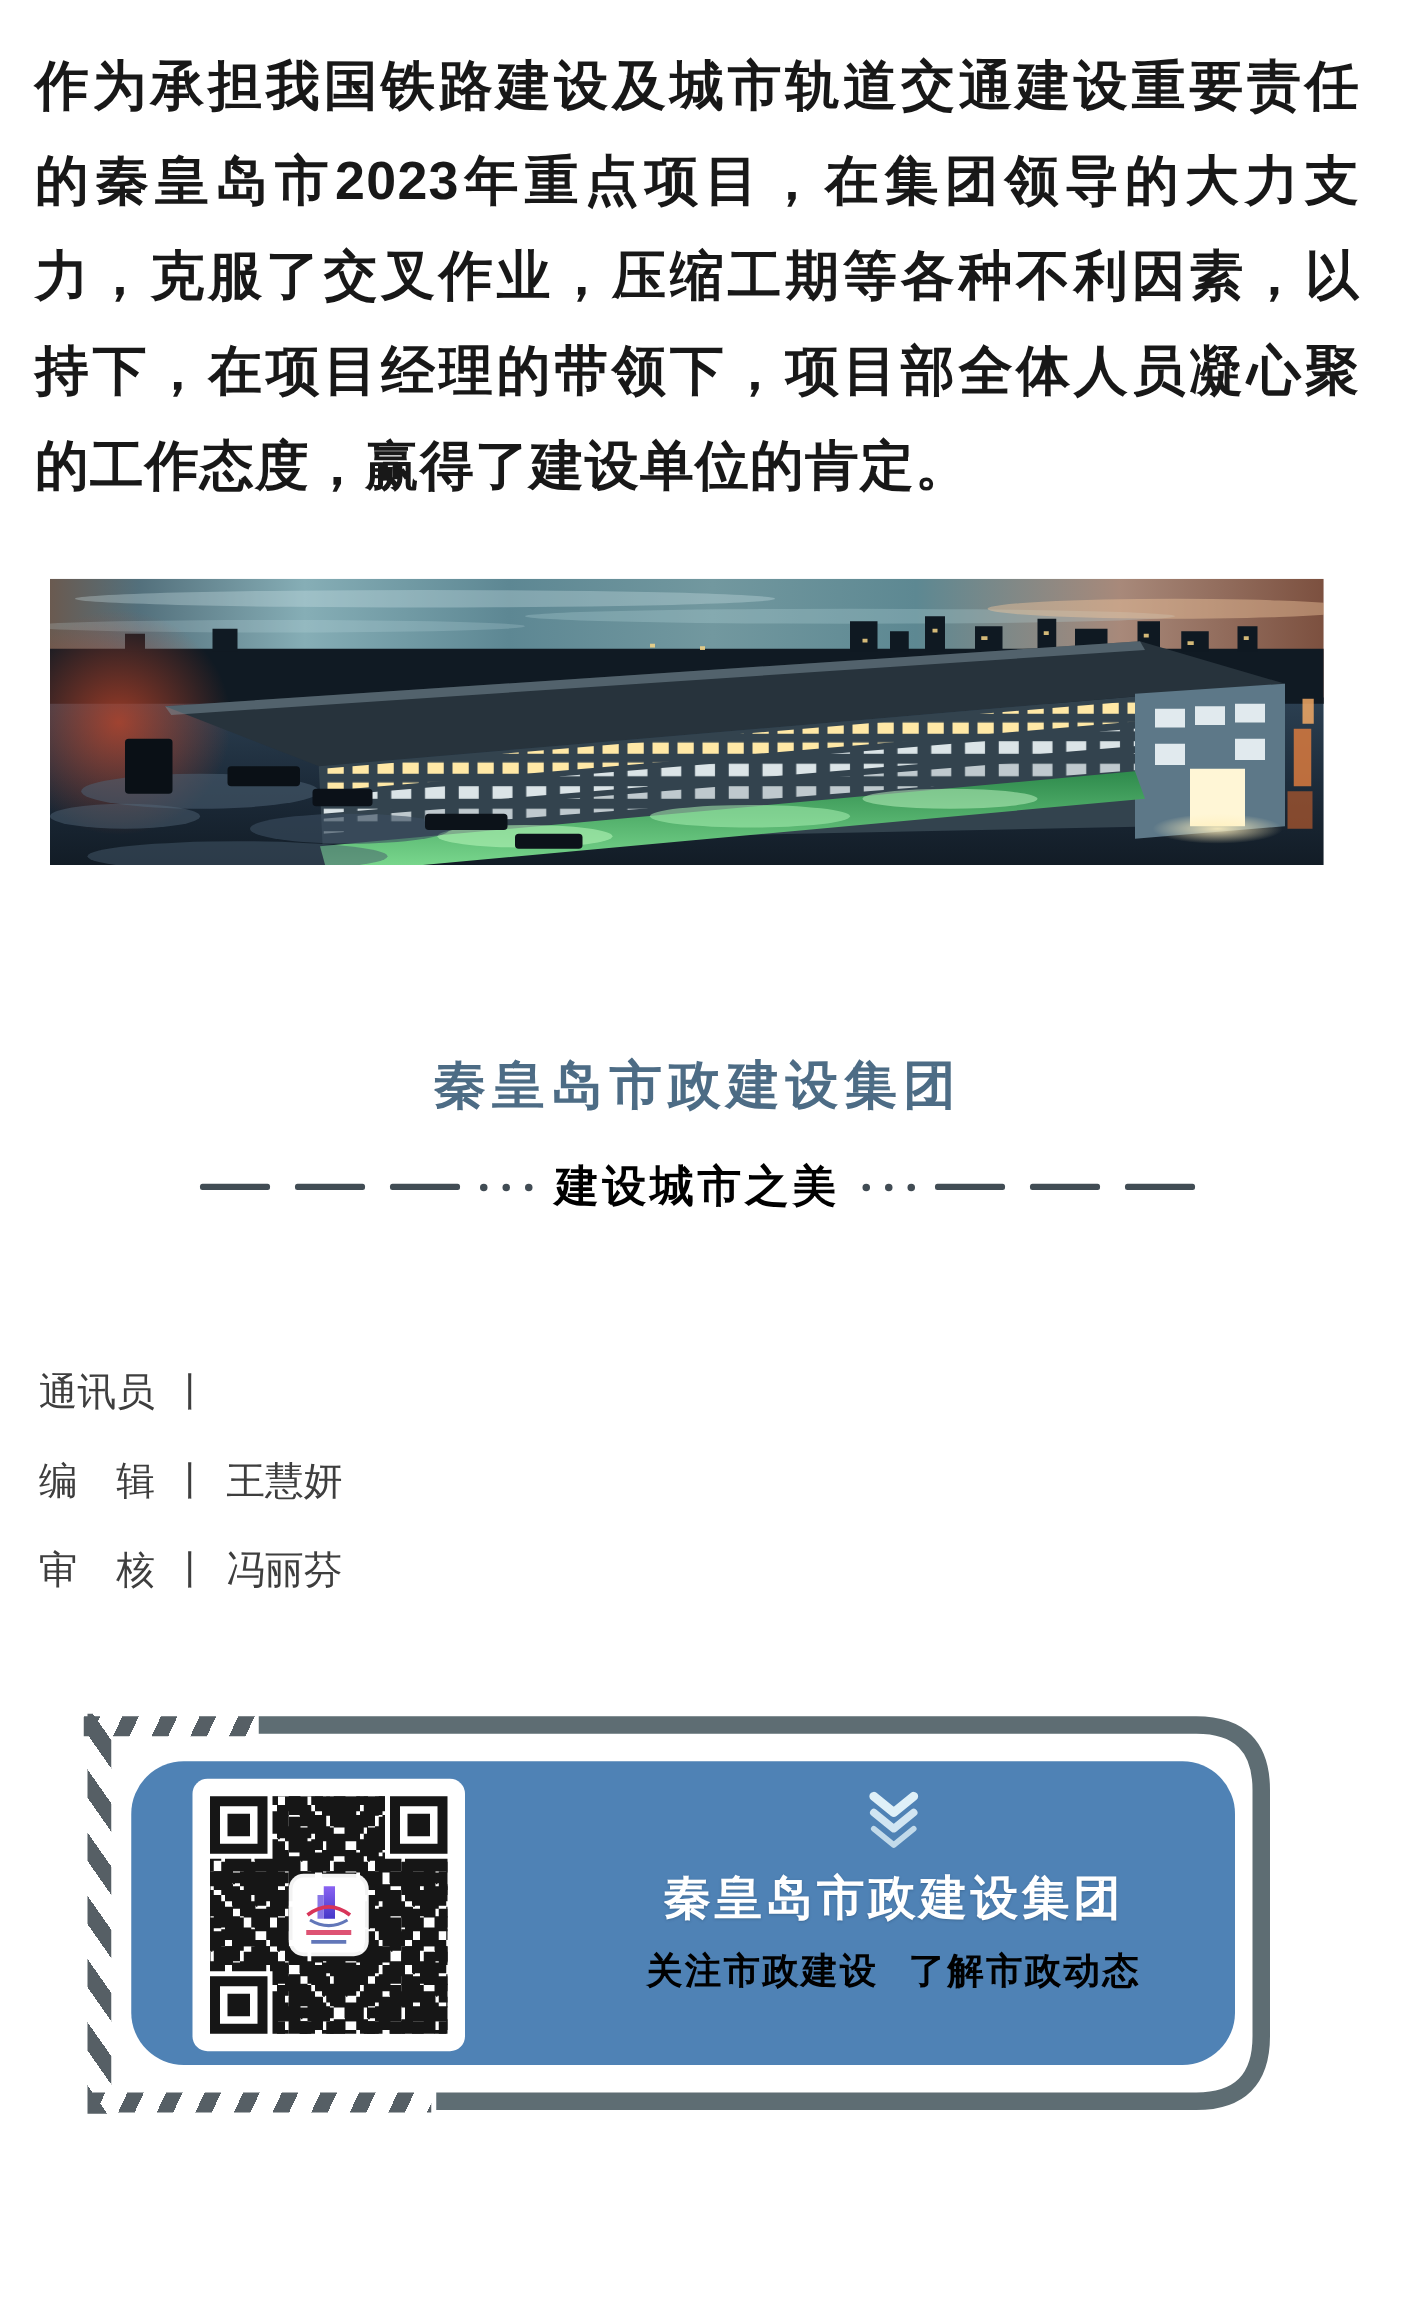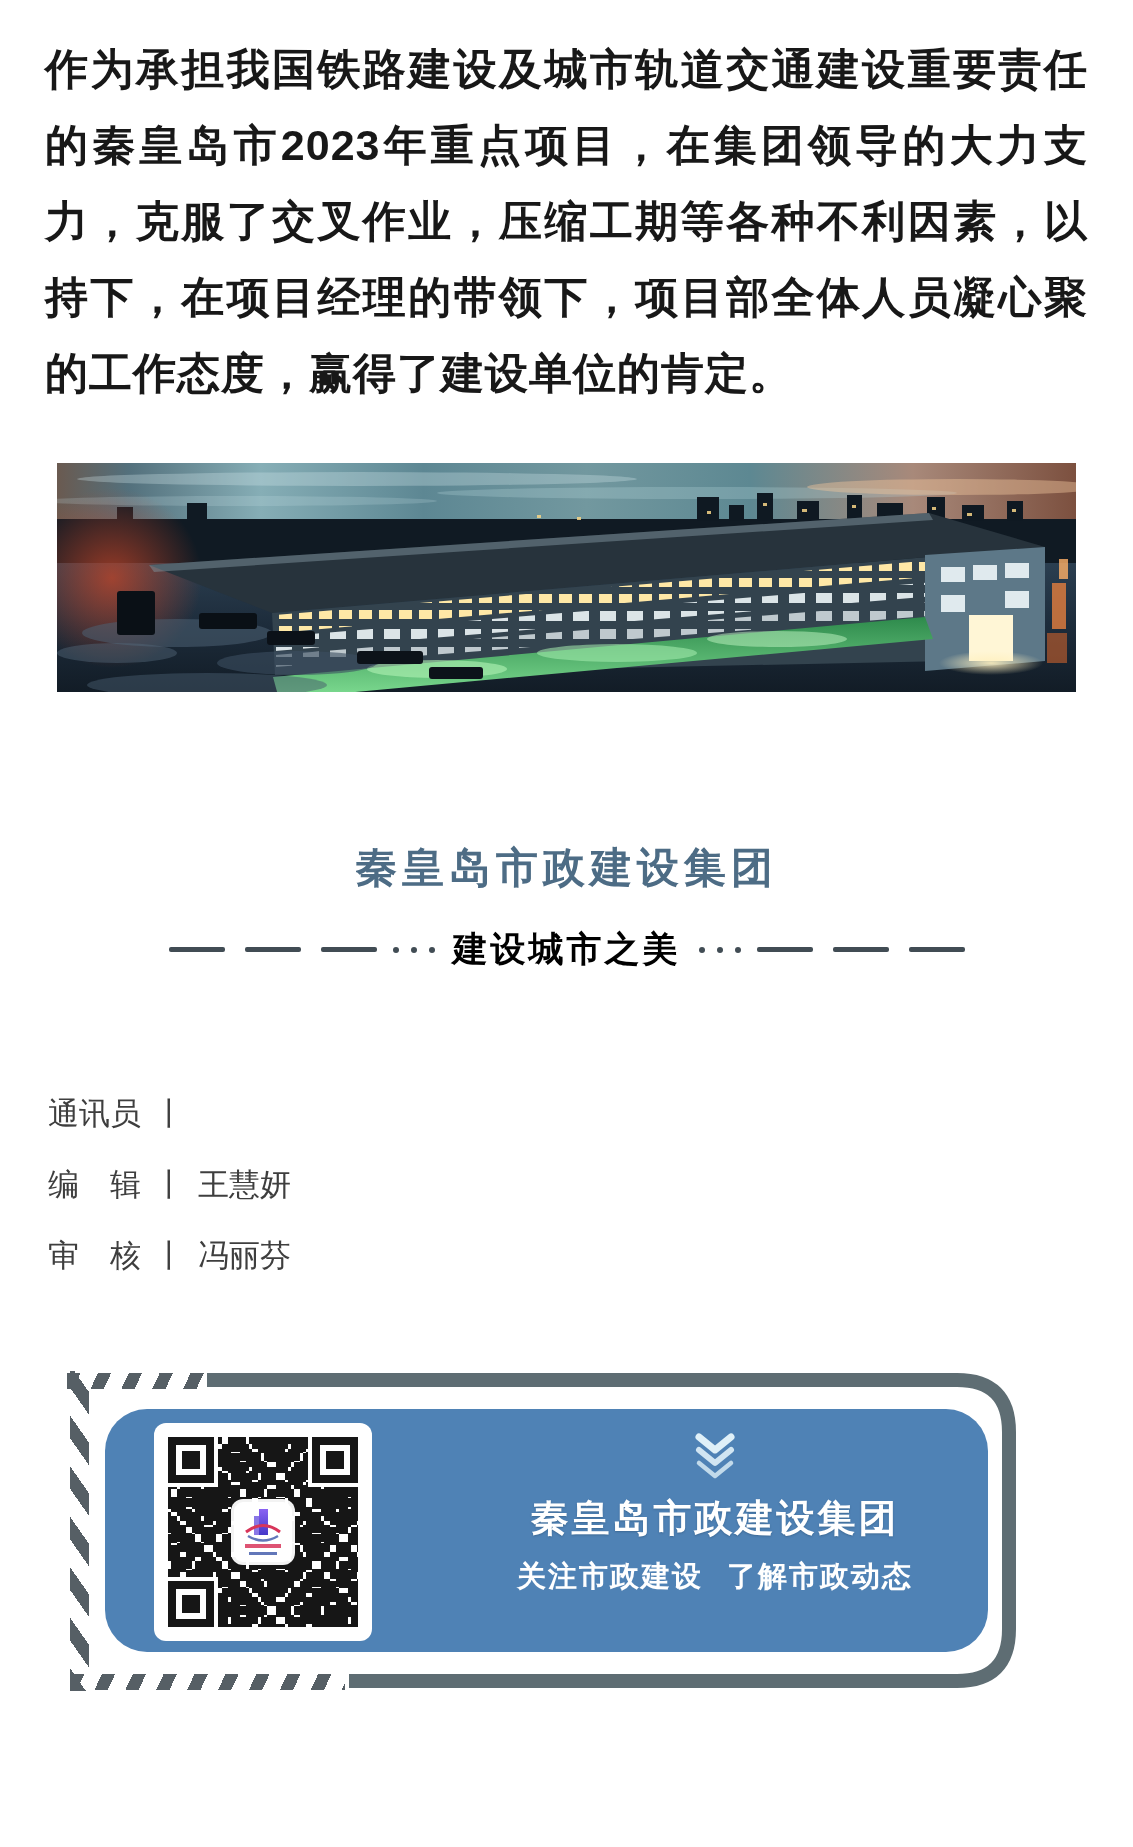--- a/index.html
+++ b/index.html
@@ -1,20 +1,20 @@
 <!DOCTYPE html>
 <html><head>
 <meta charset="utf-8">
 <style>
   html,body { margin:0; padding:0; background:#ffffff; }
   body { width:1133px; font-family:"Liberation Sans", sans-serif; }
   .page { position:relative; width:1133px; height:1847px; background:#fff; overflow:hidden; }
 
   
-  .article { padding:31px 45px 0 45px; }
+  .article { padding:31px 45px 0 28px; }
   .jline {
     font-size:43px; line-height:76px; font-weight:600; color:#181818;
     text-align:justify; text-align-last:justify; letter-spacing:1px;
     white-space:nowrap;
   }
   .jline.last { text-align-last:left; }
 
   
   .photo { display:block; margin:52px 0 0 12px; }
 
@@ -80,21 +80,21 @@
     box-shadow:0 0 0 3px rgba(255,255,255,.95);
   }
 
   .panel-right { position:absolute; left:350px; top:20px; width:520px; text-align:center; }
   .chevron { display:block; margin:4px auto 0 auto; }
   .hint { margin-top:8px; font-size:27px; font-weight:600; color:#d6eaf5; letter-spacing:5px; }
   .company {
     margin-top:10px; font-size:38px; font-weight:700; color:#ffffff; letter-spacing:3px;
     text-shadow:0 1px 2px rgba(30,60,90,.35);
   }
-  .slogans { margin-top:13px; font-size:29px; font-weight:700; color:#ffffff; letter-spacing:2px; }
+  .slogans { margin-top:13px; font-size:29px; font-weight:700; color:#000000; letter-spacing:2px; }
   .slogan-left { margin-right:24px; }
 </style>
 </head>
 <body>
 
 <div class="page">
 
   <div class="article">
 
     <div class="para">

